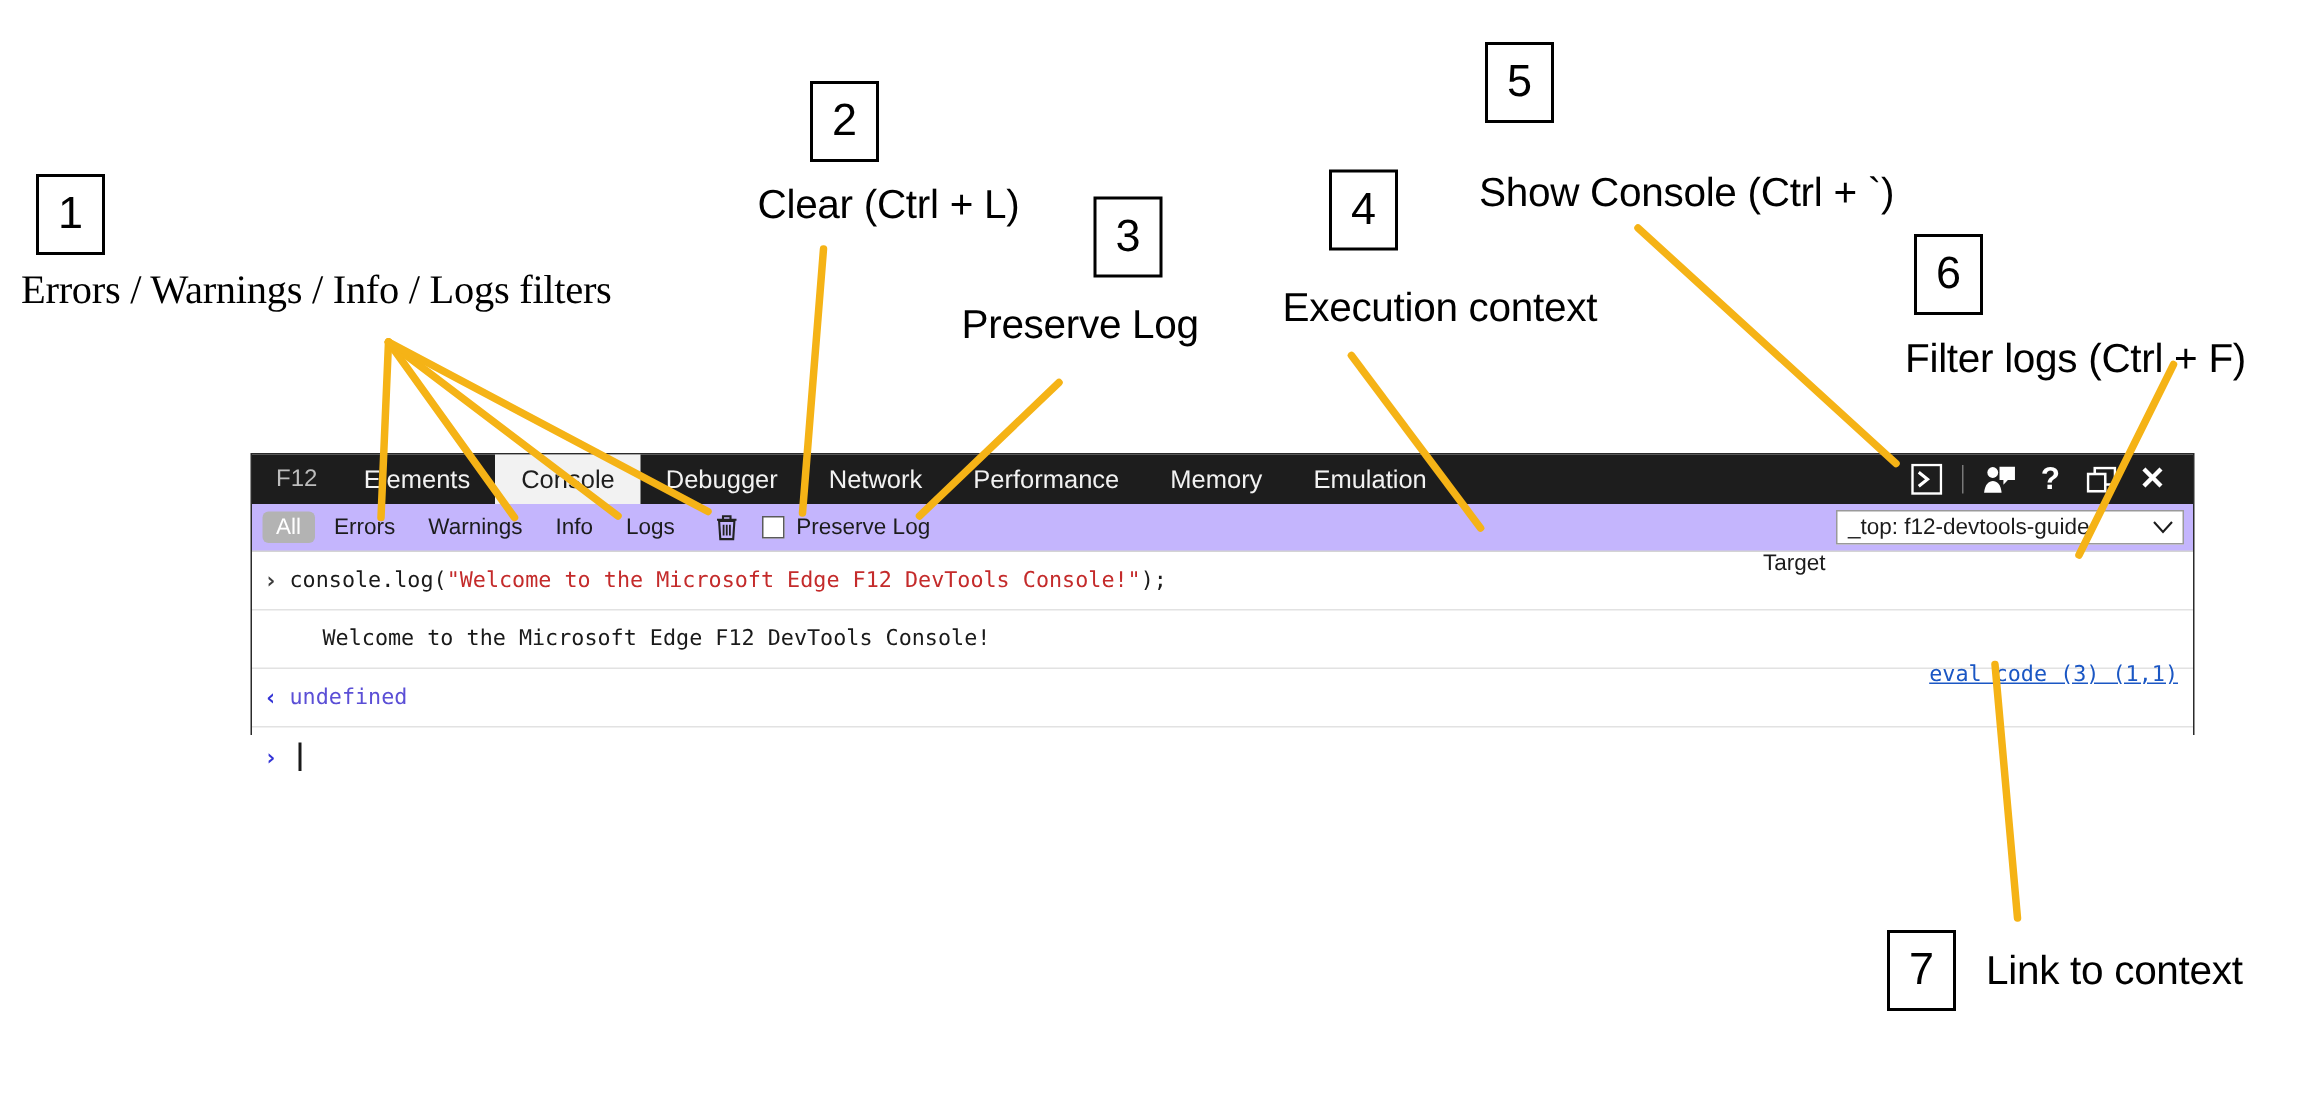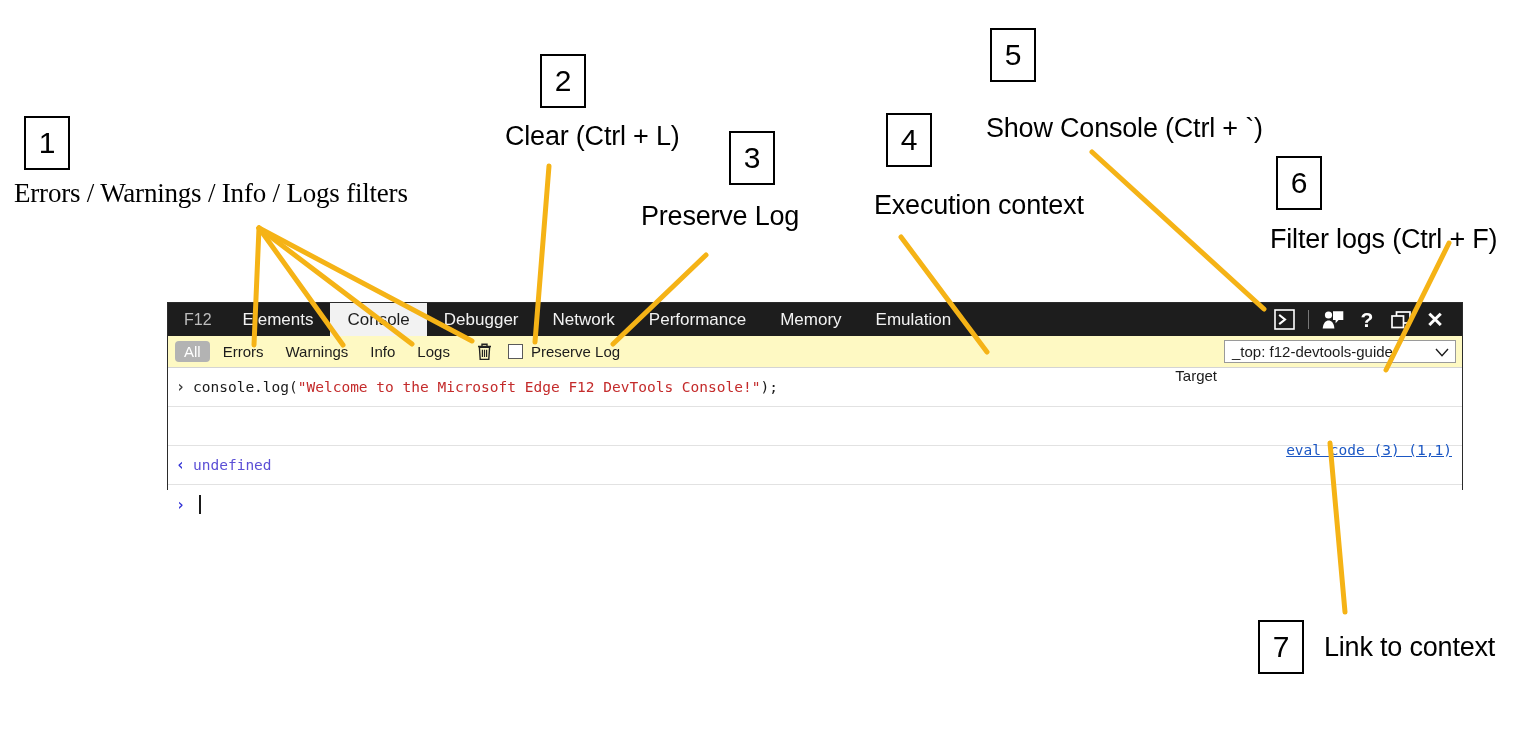--- a/index.html
+++ b/index.html
@@ -113,21 +113,21 @@
   .vdiv {
     width: 1px;
     height: 19px;
     background: #787878;
     margin: 0 7px;
   }
 
   
   .toolbar {
     height: 32px;
-    background: #fef9c3;
+    background: #c4b5fd;
     border-bottom: 1px solid #d4d4d4;
     display: flex;
     align-items: center;
     padding: 0 6px 0 7px;
     box-sizing: border-box;
     text-align: right;
   }
   .filter-btn {
     font-size: 15px;
     color: #1c1c1c;
@@ -278,21 +278,21 @@
 <div class="callout-text" style="left:505px; top:121px;">Clear (Ctrl + L)</div>
 
 <div class="callout" style="left:729px; top:131px;">
   <span class="callout-box">3</span>
 </div>
 <div class="callout-text" style="left:641px; top:201px;">Preserve Log</div>
 
 <div class="callout" style="left:886px; top:113px;">
   <span class="callout-box">4</span>
 </div>
-<div class="callout-text" style="left:874px; top:190px;">Execution context</div>
+<div class="callout-text" style="left:855px; top:190px;">Execution context</div>
 
 <div class="callout" style="left:990px; top:28px;">
   <span class="callout-box">5</span>
 </div>
 <div class="callout-text" style="left:986px; top:113px;">Show Console (Ctrl + `)</div>
 
 <div class="callout" style="left:1276px; top:156px;">
   <span class="callout-box">6</span>
 </div>
 <div class="callout-text" style="left:1270px; top:224px;">Filter logs (Ctrl + F)</div>
@@ -376,20 +376,21 @@
 
   <div class="console-body">
 
     <div class="crow">
       <span class="gutter">›</span>
       <span class="code-line"><span>console.log(</span><span class="str">"Welcome to the Microsoft Edge F12 DevTools Console!"</span><span>);</span></span>
     </div>
 
     <div class="crow">
       <span class="gutter"></span>
+      <span class="out-text">Welcome to the Microsoft Edge F12 DevTools Console!</span>
       <span class="row-spacer"></span>
       <a class="srclink" href="#">eval code (3) (1,1)</a>
     </div>
 
     <div class="crow">
       <span class="gutter blue">‹</span>
       <span class="undef">undefined</span>
     </div>
 
     <div class="crow prompt-row">

